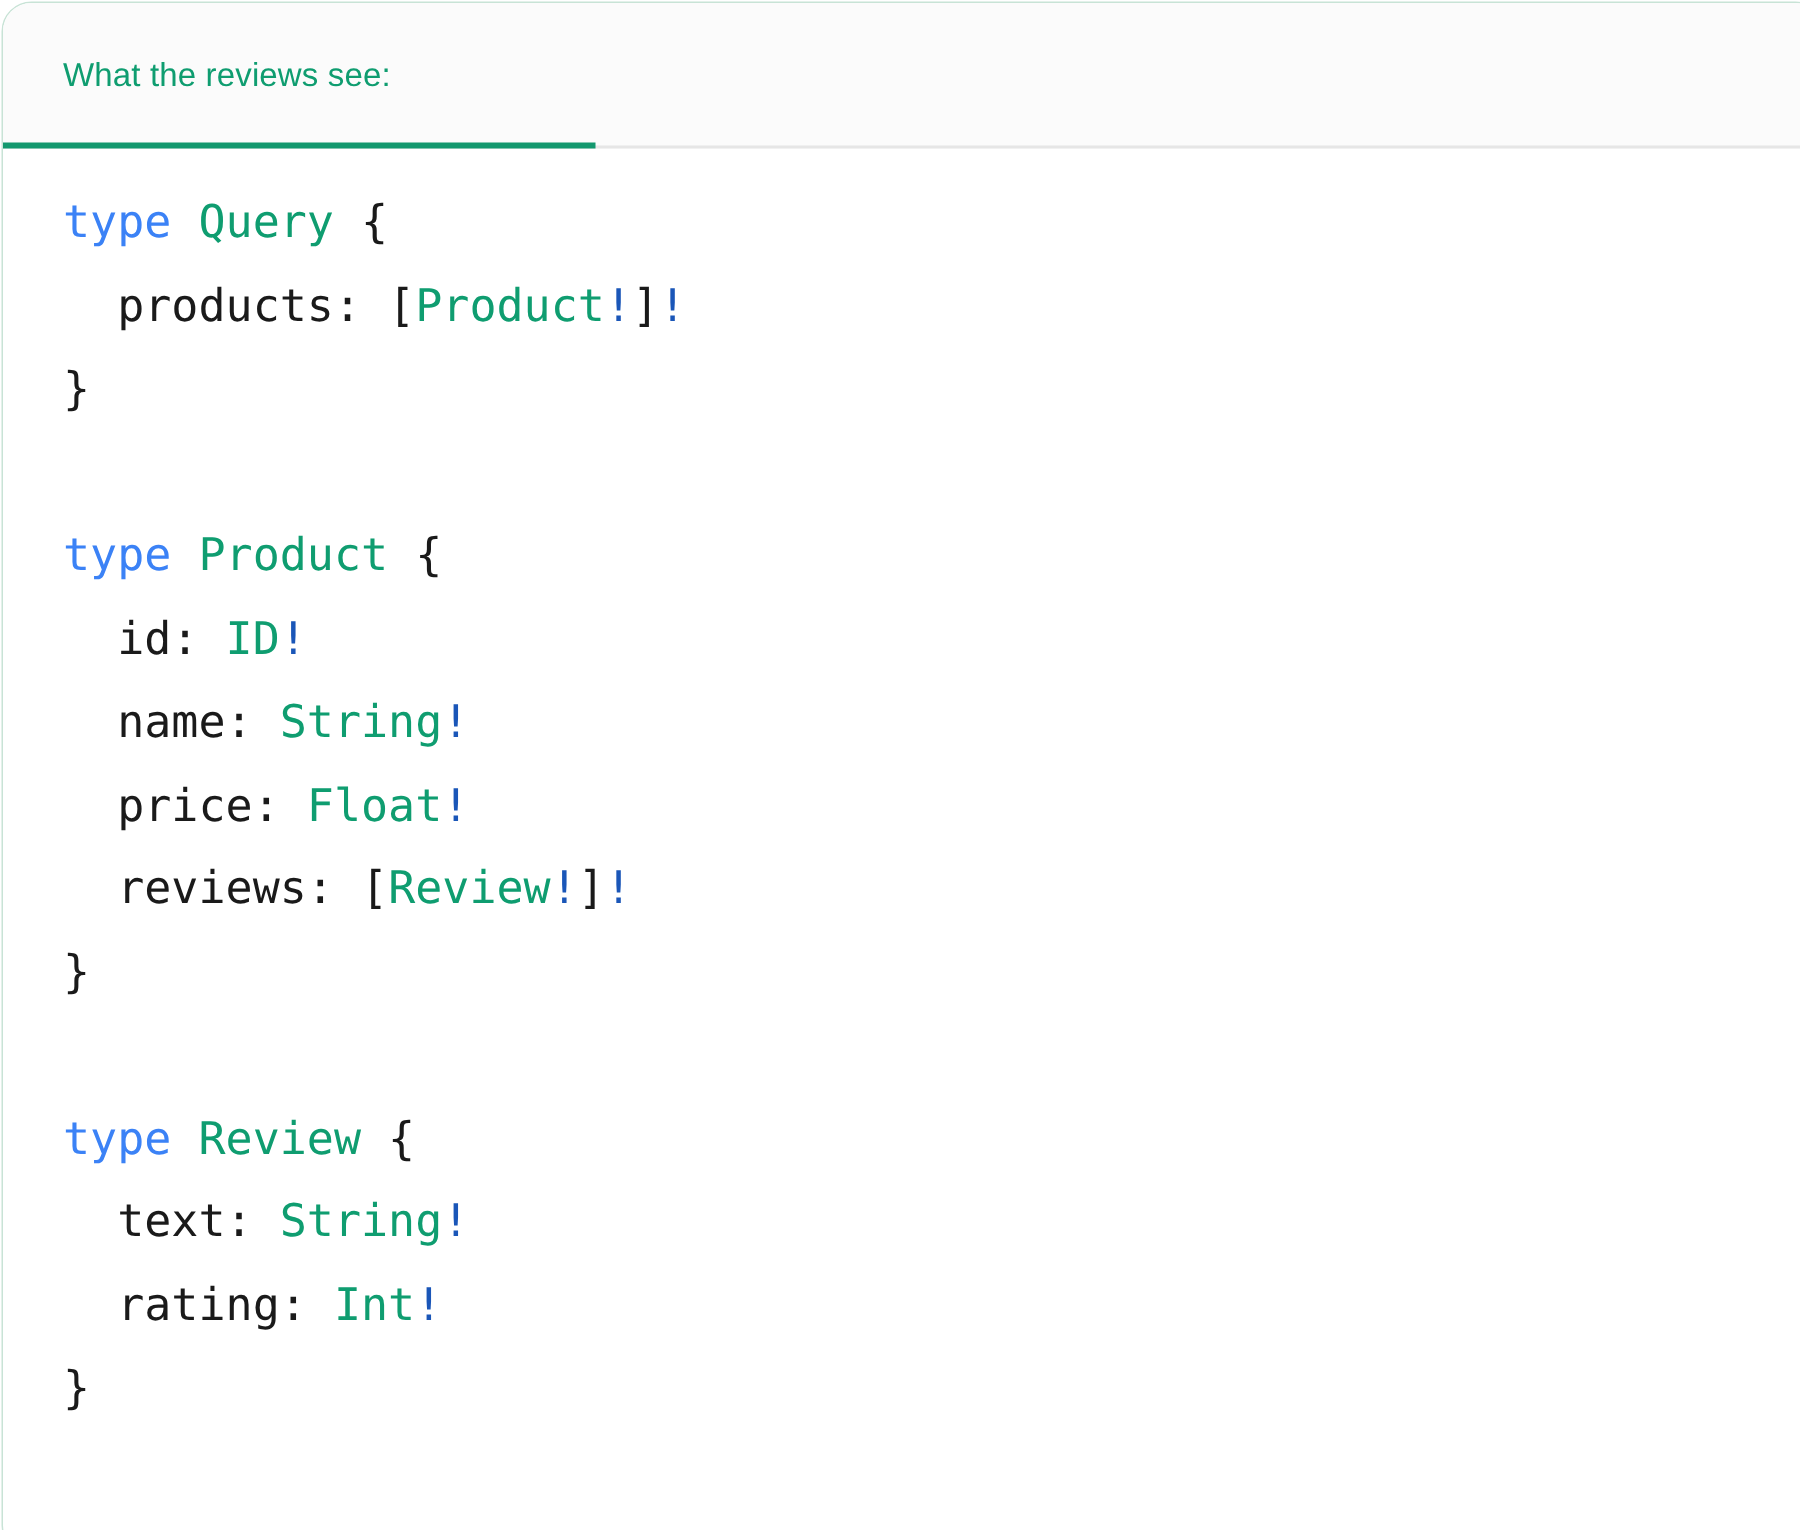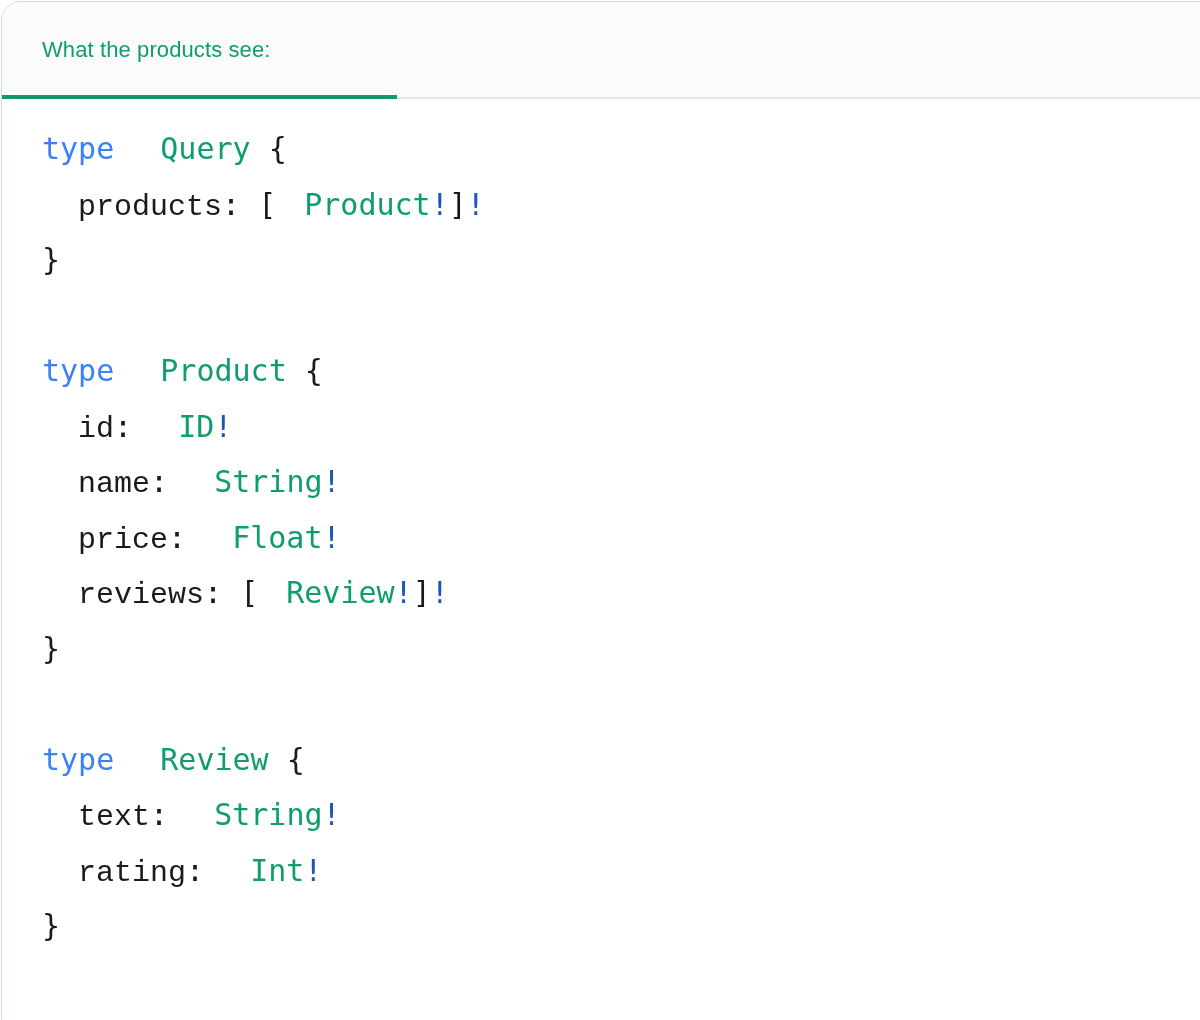--- a/index.html
+++ b/index.html
@@ -79,33 +79,33 @@
     letter-spacing: 0px;
   }
   .code-line {
     display: block;
     height: 55.5px;
     white-space: pre;
   }
 
   
   .tok-kw    { color: #3b82f6; }
-  .tok-type  { color: #0f9d70; margin-left: 28px; }
-  .tok-field { color: #1a1a1a; font-family: Liberation Mono, monospace; }
+  .tok-type  { color: #0f9d70; }
+  .tok-field { color: #1a1a1a; }
   .tok-punct { color: #1a1a1a; }
   .tok-bang  { color: #1a56b8; }
 </style>
 </head>
 <body>
 
 <div class="card">
 
   <div class="header-strip">
     <div class="tab">
-      <span class="tab-label">What the products see:</span>
+      <span class="tab-label">What the reviews see:</span>
     </div>
     <div class="tab-underline"></div>
   </div>
 
   <div class="code-area">
     <pre class="code"><code id="code-root"><span class="code-line"><span class="tok-kw">type</span><span class="tok-punct"> </span><span class="tok-type">Query</span><span class="tok-punct"> {</span></span><span class="code-line"><span class="tok-field">  products</span><span class="tok-punct">: [</span><span class="tok-type">Product</span><span class="tok-bang">!</span><span class="tok-punct">]</span><span class="tok-bang">!</span></span><span class="code-line"><span class="tok-punct">}</span></span><span class="code-line">&nbsp;</span><span class="code-line"><span class="tok-kw">type</span><span class="tok-punct"> </span><span class="tok-type">Product</span><span class="tok-punct"> {</span></span><span class="code-line"><span class="tok-field">  id</span><span class="tok-punct">: </span><span class="tok-type">ID</span><span class="tok-bang">!</span></span><span class="code-line"><span class="tok-field">  name</span><span class="tok-punct">: </span><span class="tok-type">String</span><span class="tok-bang">!</span></span><span class="code-line"><span class="tok-field">  price</span><span class="tok-punct">: </span><span class="tok-type">Float</span><span class="tok-bang">!</span></span><span class="code-line"><span class="tok-field">  reviews</span><span class="tok-punct">: [</span><span class="tok-type">Review</span><span class="tok-bang">!</span><span class="tok-punct">]</span><span class="tok-bang">!</span></span><span class="code-line"><span class="tok-punct">}</span></span><span class="code-line">&nbsp;</span><span class="code-line"><span class="tok-kw">type</span><span class="tok-punct"> </span><span class="tok-type">Review</span><span class="tok-punct"> {</span></span><span class="code-line"><span class="tok-field">  text</span><span class="tok-punct">: </span><span class="tok-type">String</span><span class="tok-bang">!</span></span><span class="code-line"><span class="tok-field">  rating</span><span class="tok-punct">: </span><span class="tok-type">Int</span><span class="tok-bang">!</span></span><span class="code-line"><span class="tok-punct">}</span></span></code></pre>
   </div>
 
 </div>
 

